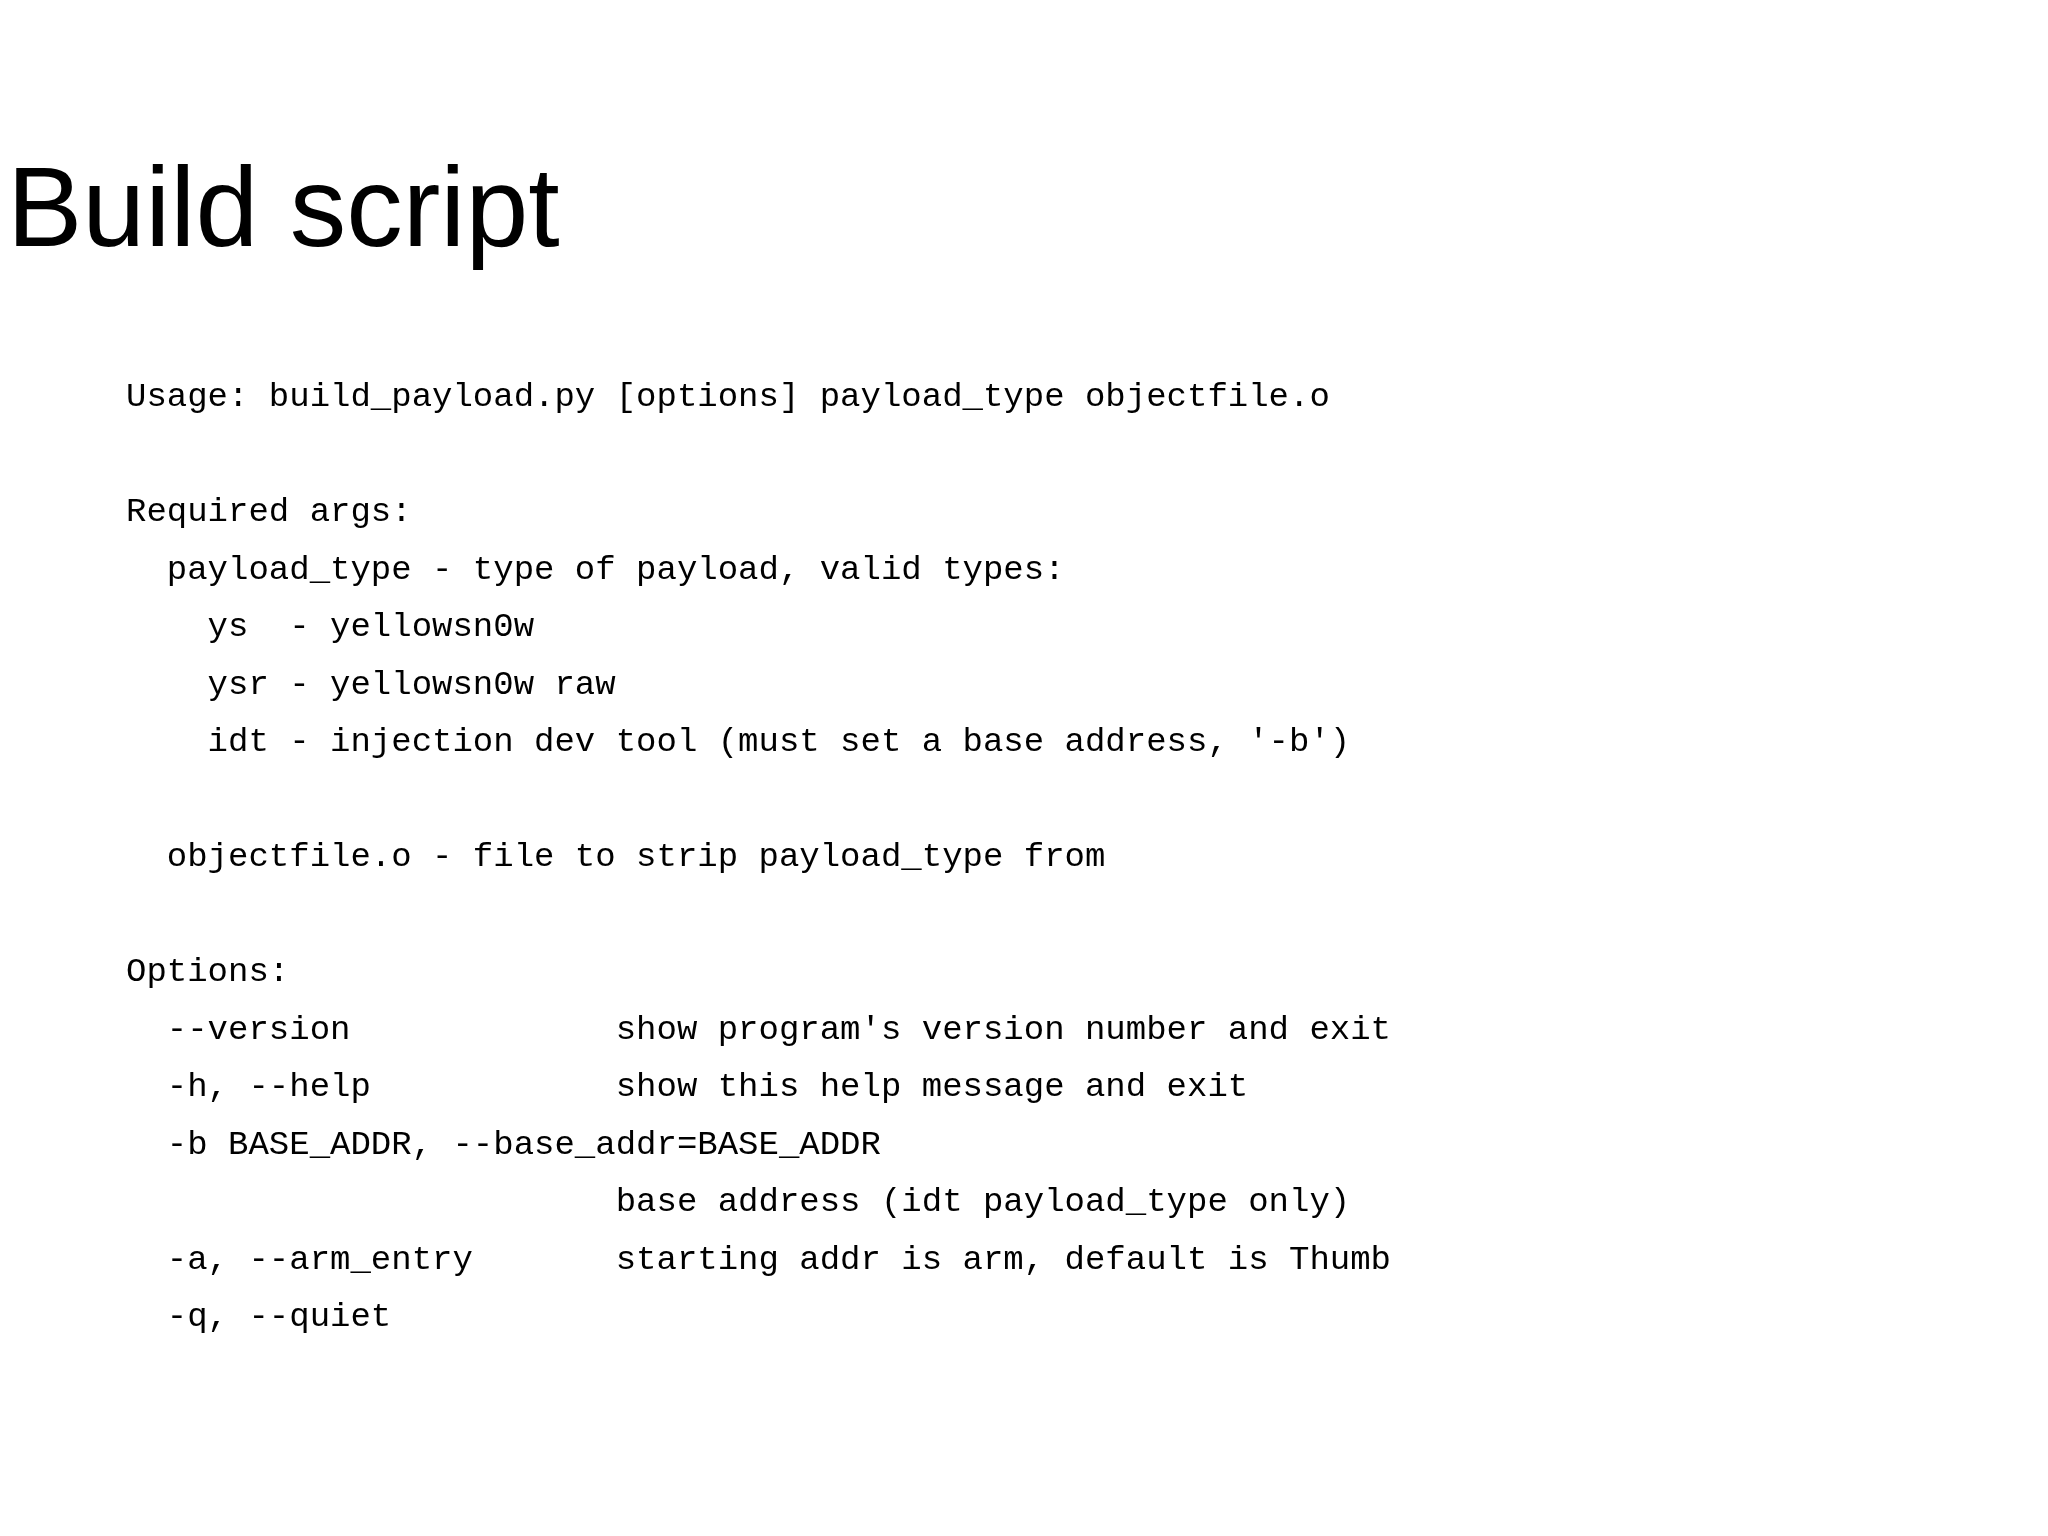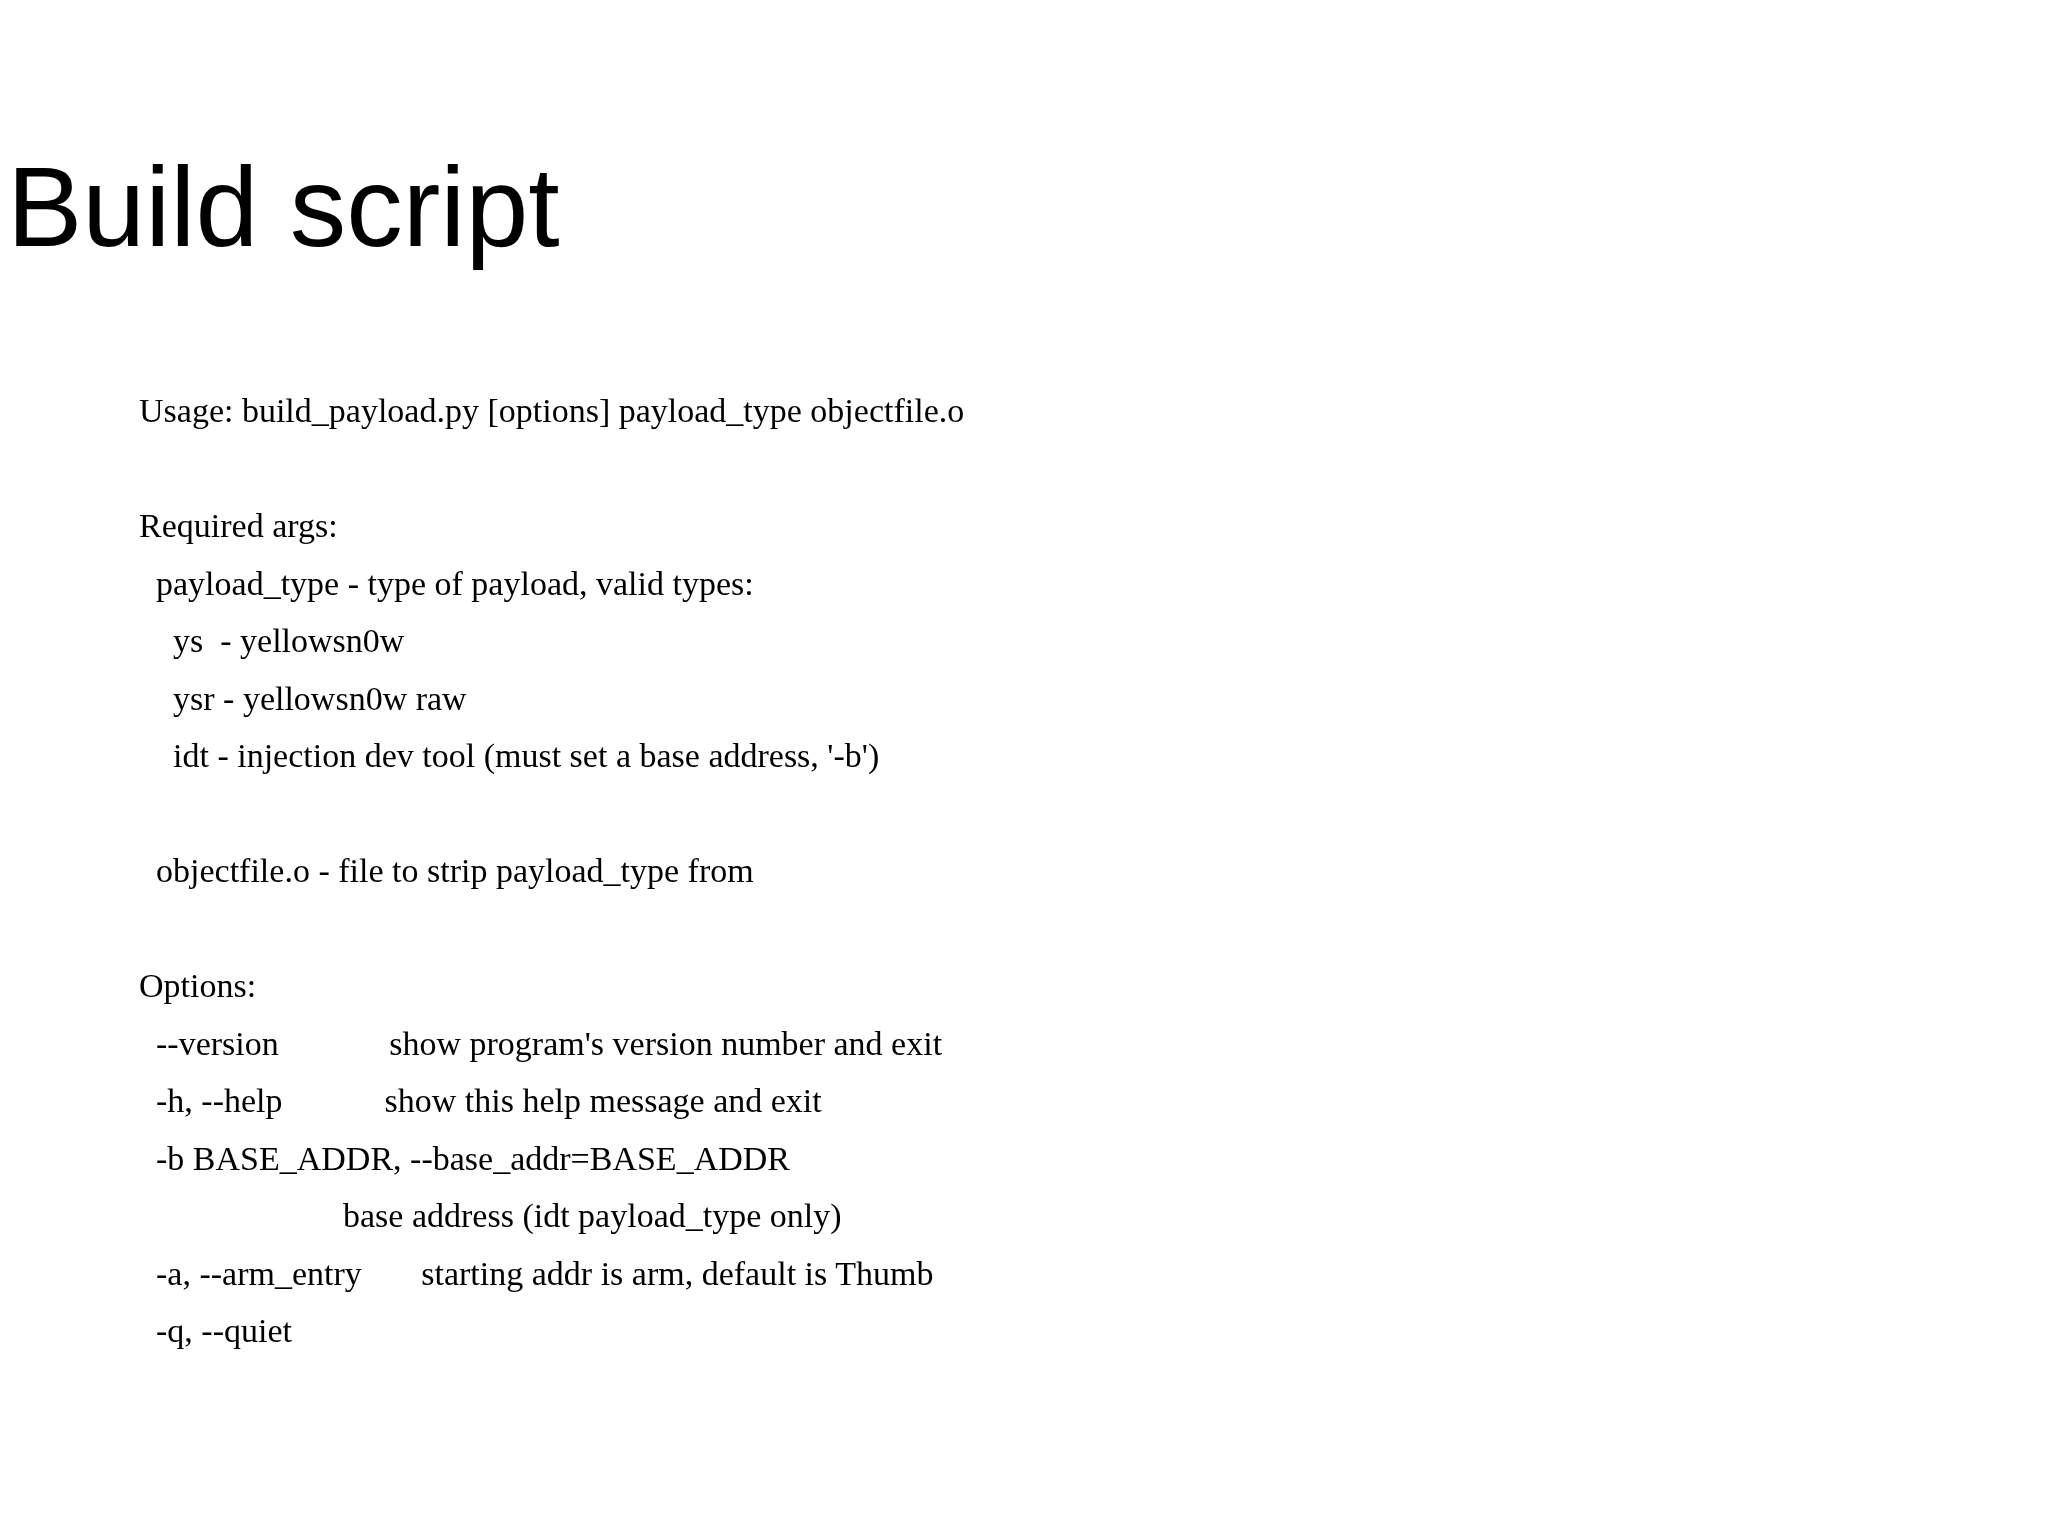--- a/index.html
+++ b/index.html
@@ -30,22 +30,22 @@
     font-weight: 400;
     font-size: 113px;
     line-height: 1.2;
     color: #000000;
     letter-spacing: 0px;
   }
   .help-text {
     position: absolute;
     top: 366px;
     left: 123px;
-    margin: 16px;
-    font-family: Liberation Serif, serif;
+    margin: 3px;
+    font-family: Liberation Mono, monospace;
     font-size: 34px;
     line-height: 57.5px;
     color: #000000;
     white-space: pre;
   }
 </style>
 </head>
 <body>
 
 <main class="slide">

